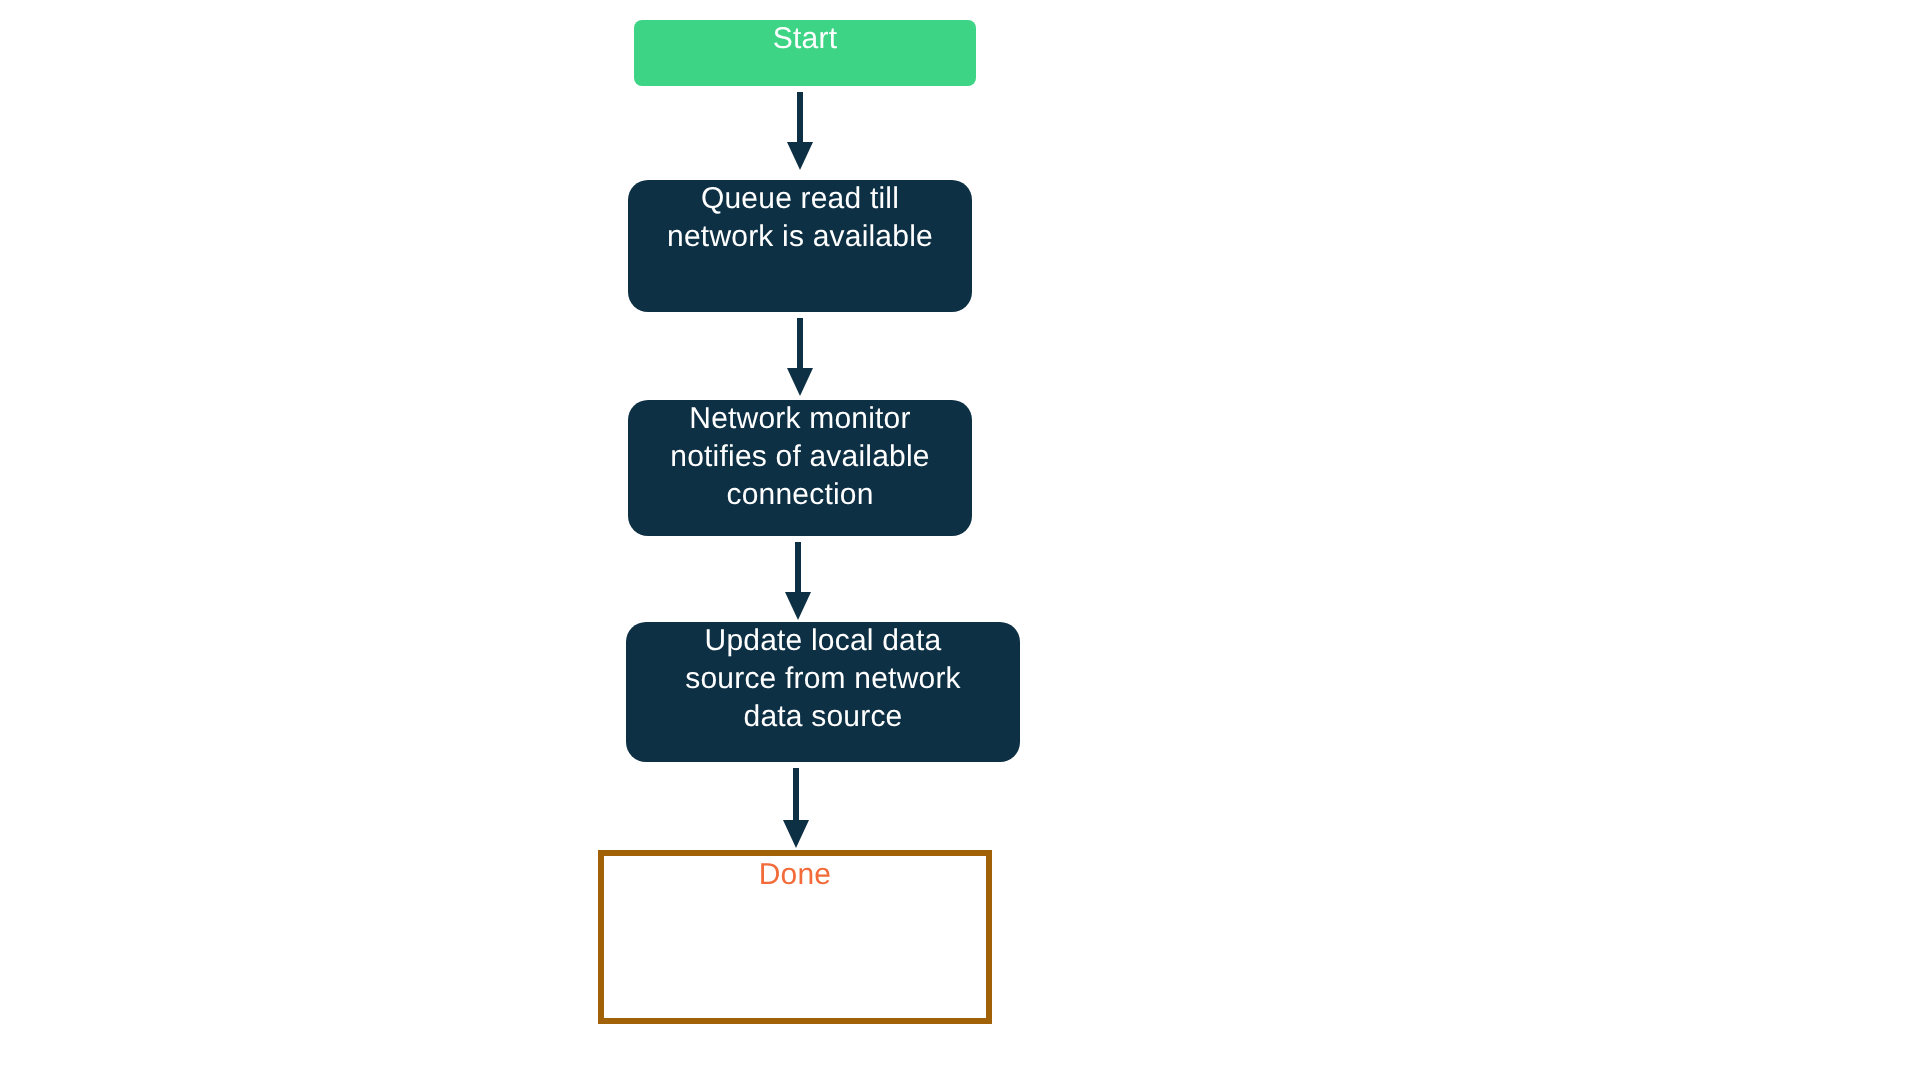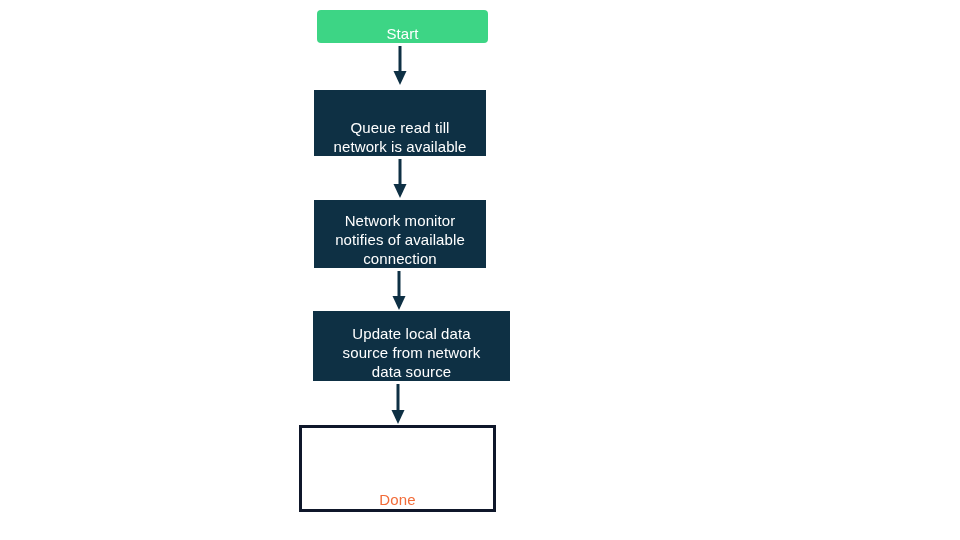--- a/index.html
+++ b/index.html
@@ -16,21 +16,21 @@
   #flowchart {
     position: relative;
     width: 960px;
     height: 540px;
   }
 
   .node {
     position: absolute;
     box-sizing: border-box;
     display: flex;
-    align-items: flex-end;
+    align-items: flex-start;
     justify-content: center;
     text-align: center;
   }
 
   .node-label {
     display: block;
     white-space: pre-line;
     line-height: 19px;
     letter-spacing: 0.1px;
   }
@@ -45,39 +45,39 @@
     border-radius: 4px;
   }
   .node-start .node-label {
     color: #ffffff;
     font-size: 15px;
   }
 
   
   .node-process {
     background: #0E3044;
-    border-radius: 0;
+    border-radius: 10px;
   }
   .node-process .node-label {
     color: #ffffff;
     font-size: 15px;
   }
 
   .node-p1 { left: 314px; top: 90px;  width: 172px; height: 66px; }
   .node-p2 { left: 314px; top: 200px; width: 172px; height: 68px; }
   .node-p3 { left: 313px; top: 311px; width: 197px; height: 70px; }
 
   
   .node-done {
     left: 299px;
     top: 425px;
     width: 197px;
     height: 87px;
     background: #ffffff;
-    border: 3px solid #0f172a;
+    border: 3px solid #a16207;
     border-radius: 0;
   }
   .node-done .node-label {
     color: #F26B38;
     font-size: 15px;
   }
 
   
   .arrow {
     position: absolute;

